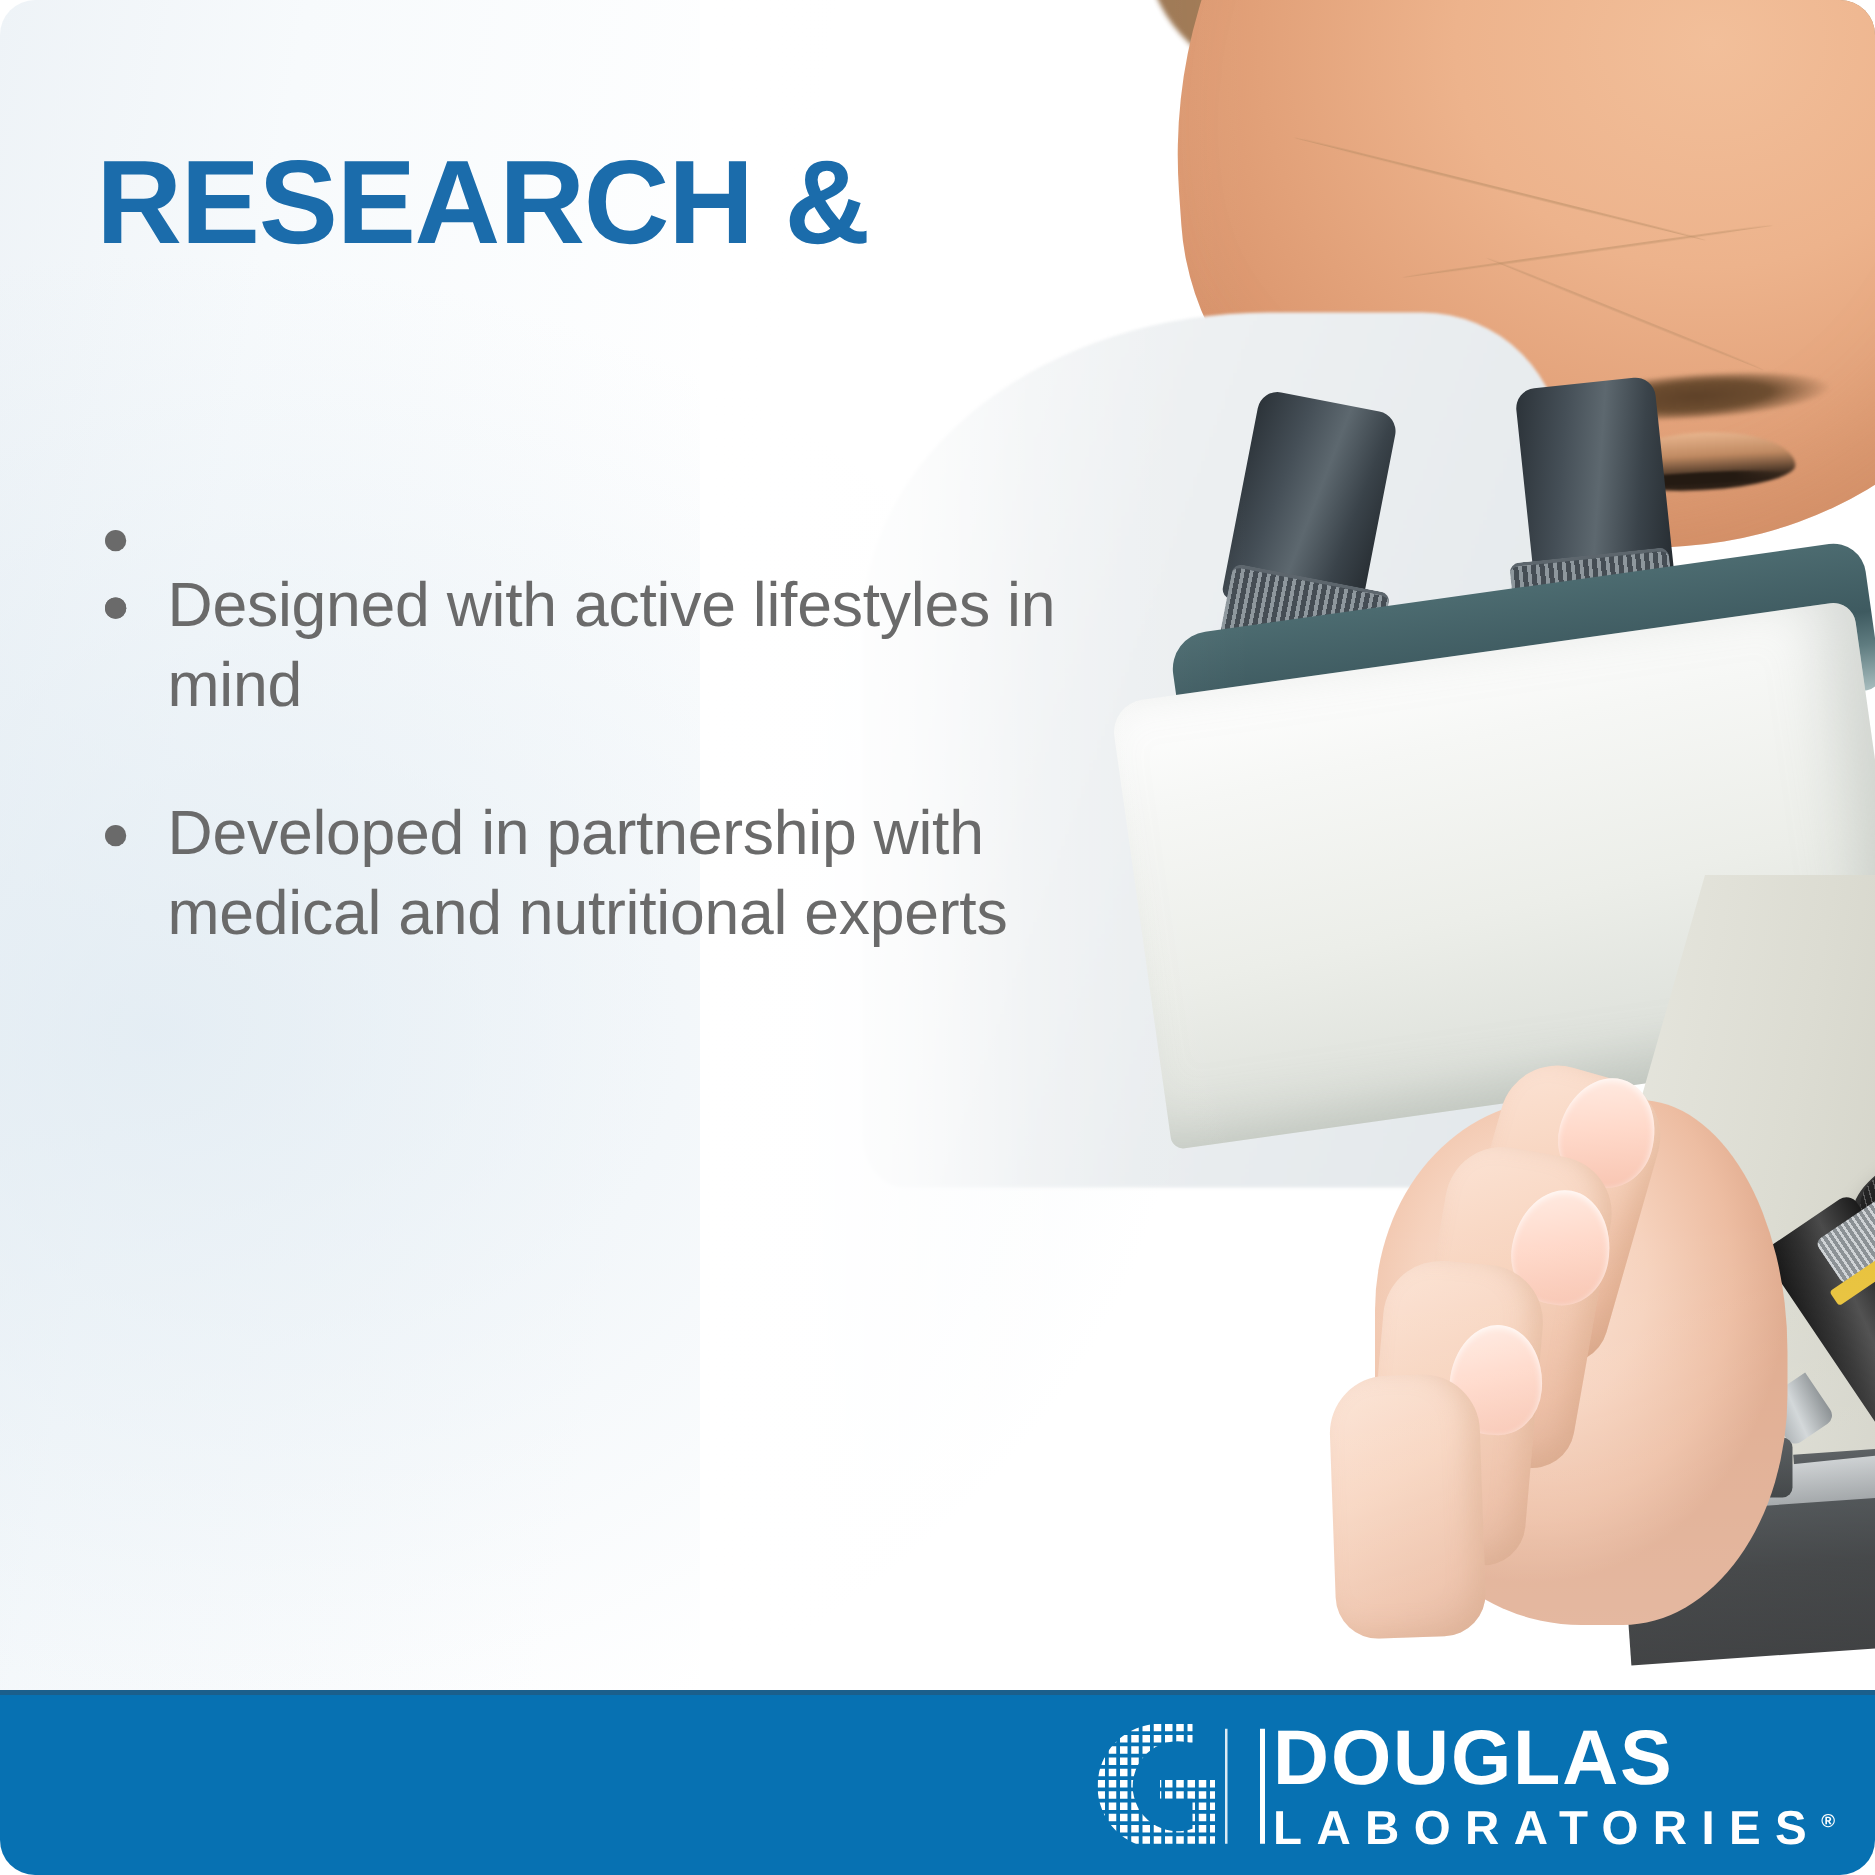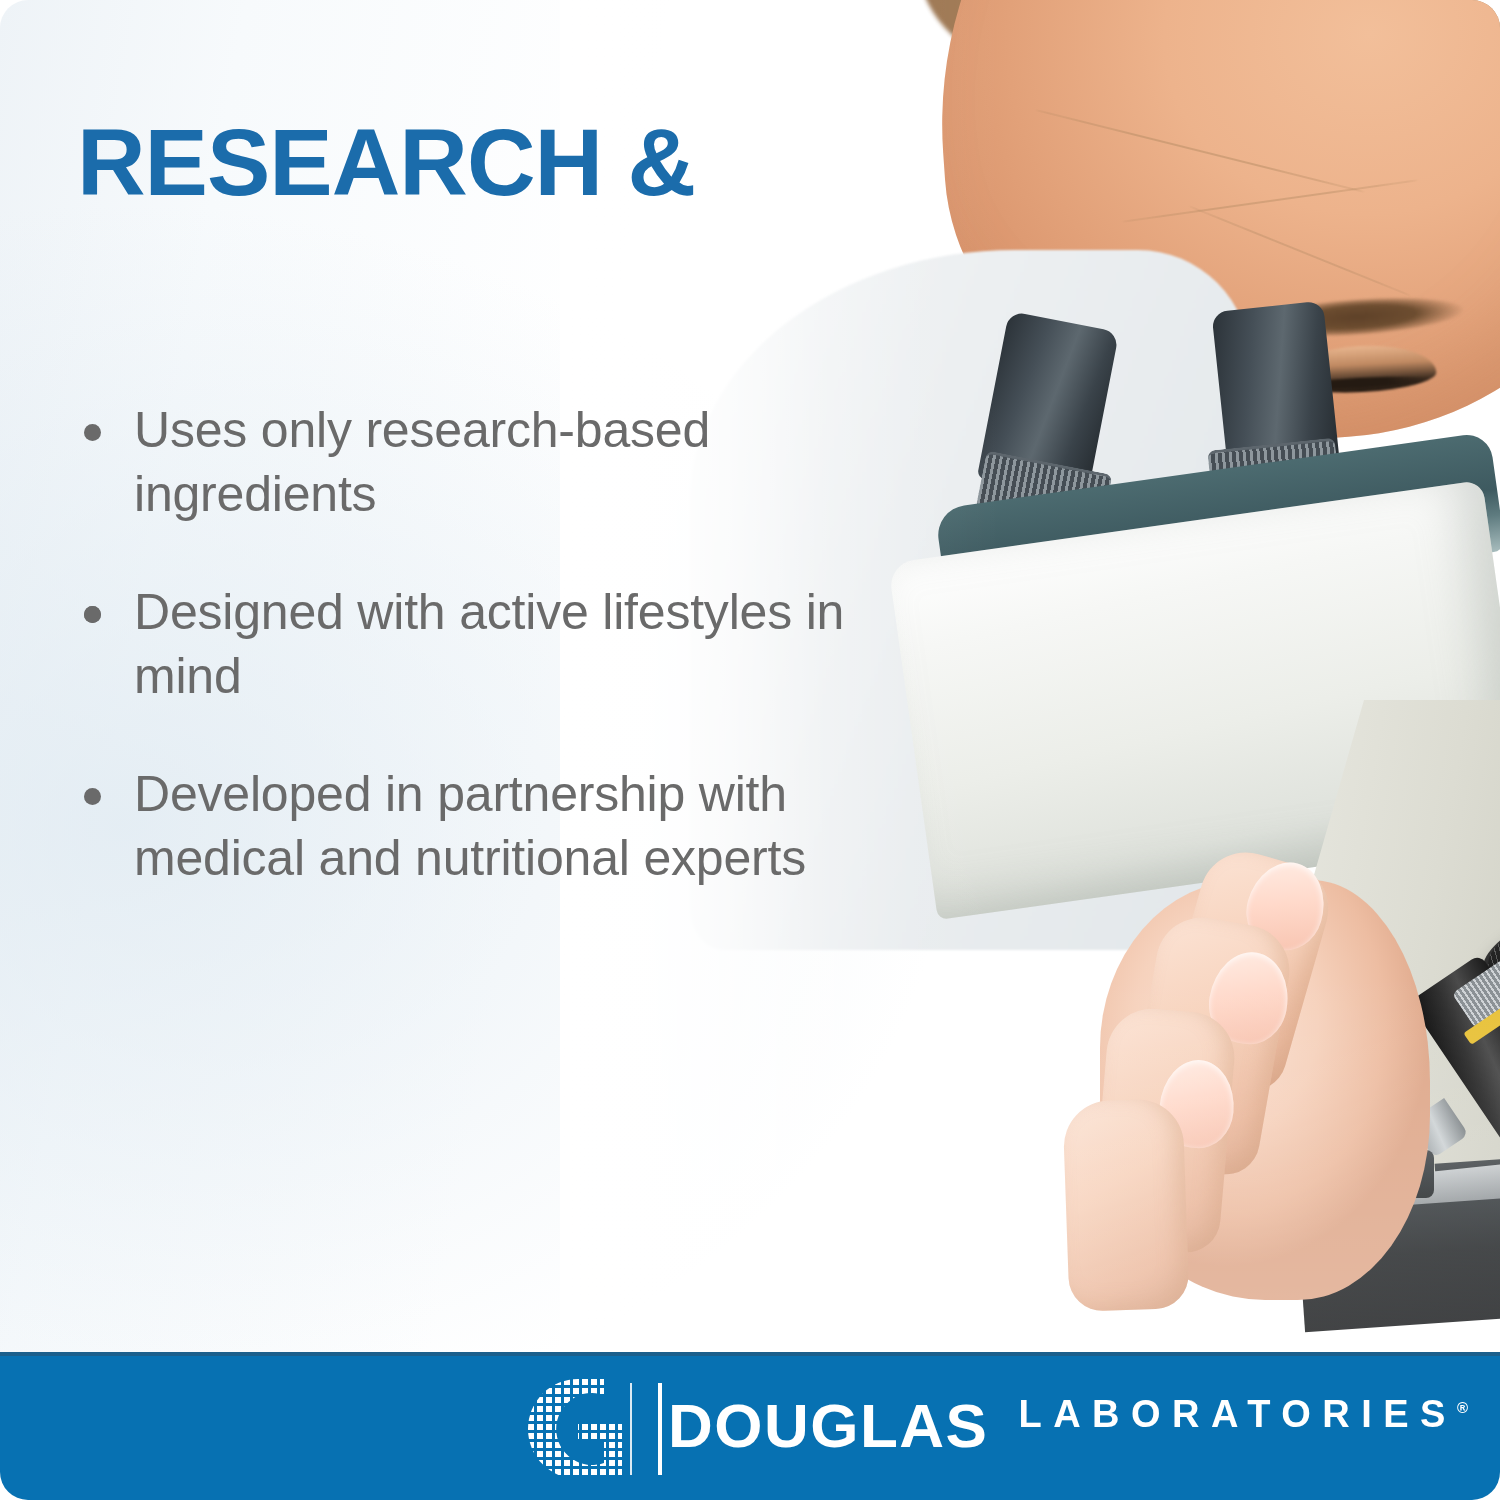--- a/index.html
+++ b/index.html
@@ -389,37 +389,36 @@
   }
   .logo-divider-thin {
     width: 2px;
     height: 92px;
     background: rgba(255,255,255,0.85);
     margin-right: 12px;
     flex: 0 0 auto;
   }
   .logo-text {
     display: flex;
-    flex-direction: row;
+    flex-direction: column;
     justify-content: center;
     color: #ffffff;
     line-height: 1;
   }
   .logo-douglas {
     font-size: 62px;
     font-weight: 700;
     letter-spacing: 1.5px;
     margin-bottom: 6px;
   }
   .logo-labs {
     font-size: 38px;
     font-weight: 700;
     letter-spacing: 11.5px;
     position: relative;
-    margin-left: 30px;
   }
   .logo-labs .reg {
     font-size: 15px;
     vertical-align: super;
     letter-spacing: 0;
   }
 </style>
 </head>
 <body>
 
@@ -494,21 +493,20 @@
 
   <div class="content">
 
     <h1 class="title">
       <span>RESEARCH &amp;</span><br>
     </h1>
 
     <ul class="bullets">
       <li class="bullet">
         <span class="bullet-dot"></span>
-        <span>Uses only research-based ingredients</span>
       </li>
       <li class="bullet">
         <span class="bullet-dot"></span>
       </li>
       <li class="bullet">
         <span class="bullet-dot"></span>
         <span>Designed with active lifestyles in mind</span>
       </li>
       <li class="bullet">
         <span class="bullet-dot"></span>

